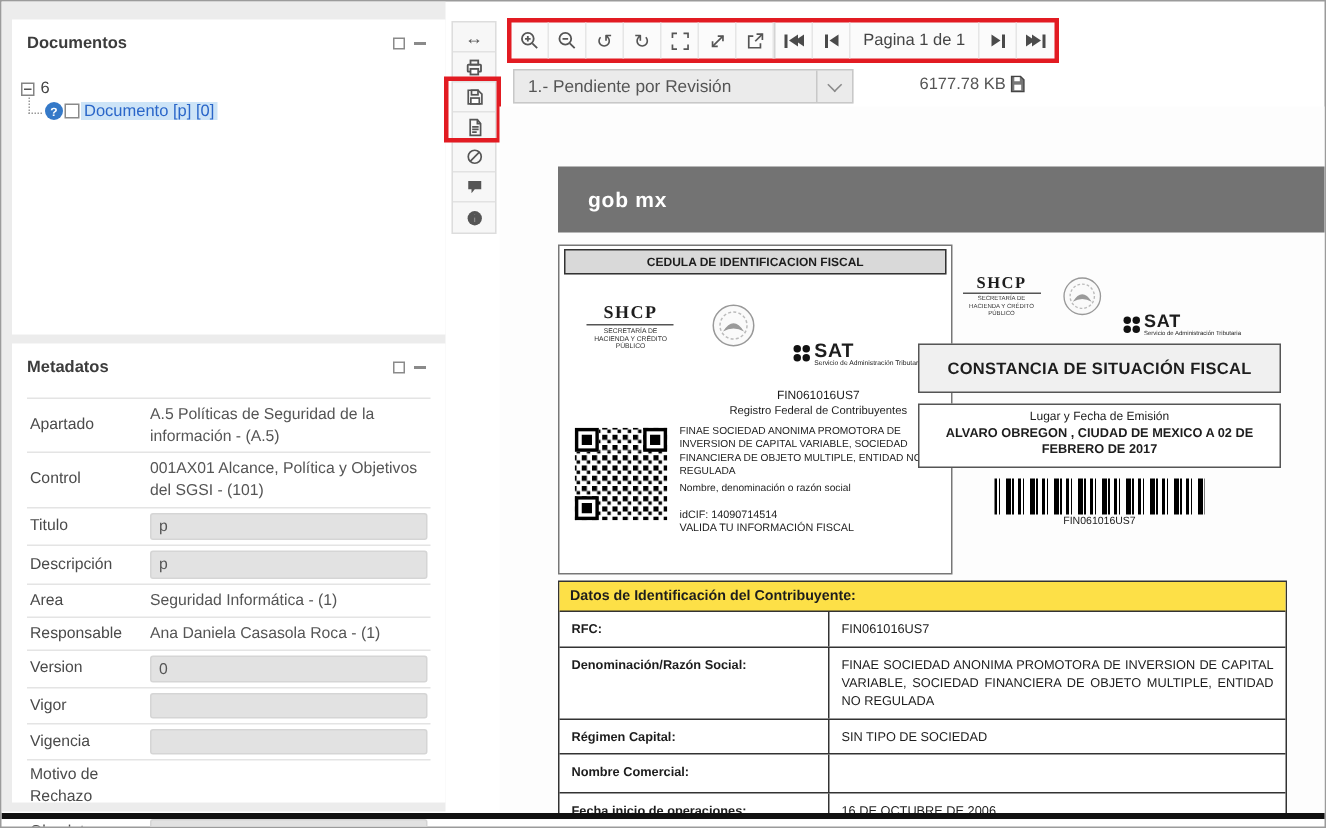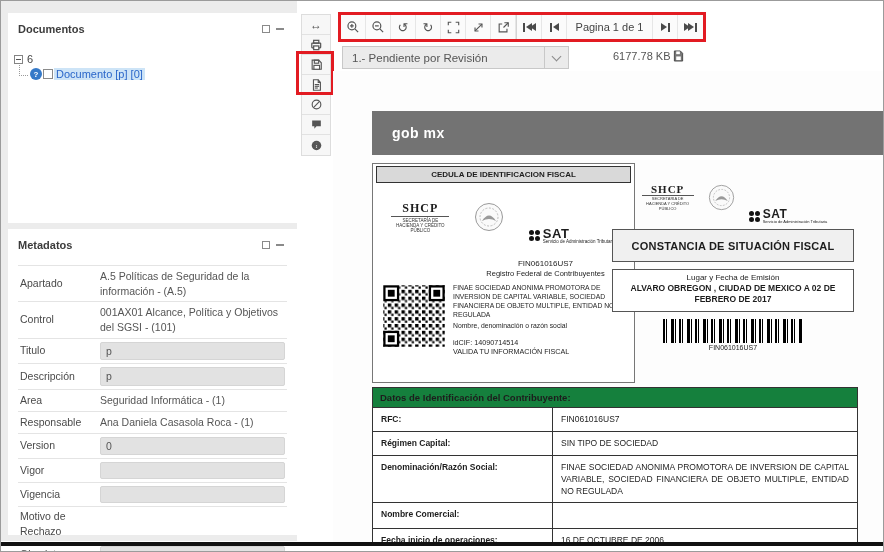--- a/index.html
+++ b/index.html
@@ -110,21 +110,21 @@
   .emision { position:absolute; left:240px; top:198px; width:242px; height:43px; border:1px solid #555;
              text-align:center; padding-top:3px; background:#fff; }
   .emi-label { font-size:8px; }
   .emi-value { font-size:8.5px; font-weight:bold; line-height:1.35; margin-top:1px; }
   .barcode-wrap { position:absolute; left:240px; top:248px; width:242px; text-align:center; }
   .barcode { width:140px; height:24px; margin:0 auto;
              background:repeating-linear-gradient(90deg,#000 0,#000 2px,#fff 2px,#fff 3px,#000 3px,#000 4px,#fff 4px,#fff 8px,#000 8px,#000 11px,#fff 11px,#fff 12px,#000 12px,#000 13px,#fff 13px,#fff 16px); }
   .barcode-cap { font-size:7px; margin-top:1px; }
 
   .datos { position:absolute; left:0; top:316px; width:486px; border:1px solid #333; background:#fff; }
-  .datos-head { background:#15803d; border-bottom:1px solid #333; font-size:9.5px; font-weight:bold; padding:4px 7px; }
+  .datos-head { background:#fde047; border-bottom:1px solid #333; font-size:9.5px; font-weight:bold; padding:4px 7px; }
   .drow { display:flex; border-bottom:1px solid #333; }
   .drow:last-child { border-bottom:none; }
   .dlabel { width:180px; flex:none; border-right:1px solid #333; font-size:8.5px; font-weight:bold; padding:6px 8px 5px 8px; }
   .dval { flex:1; font-size:8.5px; padding:6px 8px 5px 8px; line-height:1.4; }
 
   .bottom-bar { position:absolute; left:0; top:541px; width:884px; height:4px; background:#111; }
 
   .eagle { border-radius:50%; }
 </style>
 </head>
@@ -477,26 +477,26 @@
         <div class="barcode-cap">FIN061016US7</div>
       </div>
 
       <div class="datos">
         <div class="datos-head">Datos de Identificación del Contribuyente:</div>
         <div class="drow">
           <div class="dlabel">RFC:</div>
           <div class="dval">FIN061016US7</div>
         </div>
         <div class="drow">
+          <div class="dlabel">Denominación/Razón Social:</div>
+          <div class="dval" style="text-align:justify;">FINAE SOCIEDAD ANONIMA PROMOTORA DE INVERSION DE CAPITAL VARIABLE, SOCIEDAD FINANCIERA DE OBJETO MULTIPLE, ENTIDAD NO REGULADA</div>
+        </div>
+        <div class="drow">
           <div class="dlabel">Régimen Capital:</div>
           <div class="dval">SIN TIPO DE SOCIEDAD</div>
-        </div>
-        <div class="drow">
-          <div class="dlabel">Denominación/Razón Social:</div>
-          <div class="dval" style="text-align:justify;">FINAE SOCIEDAD ANONIMA PROMOTORA DE INVERSION DE CAPITAL VARIABLE, SOCIEDAD FINANCIERA DE OBJETO MULTIPLE, ENTIDAD NO REGULADA</div>
         </div>
         <div class="drow" style="min-height:26px;">
           <div class="dlabel">Nombre Comercial:</div>
           <div class="dval"></div>
         </div>
         <div class="drow">
           <div class="dlabel">Fecha inicio de operaciones:</div>
           <div class="dval">16 DE OCTUBRE DE 2006</div>
         </div>
 

